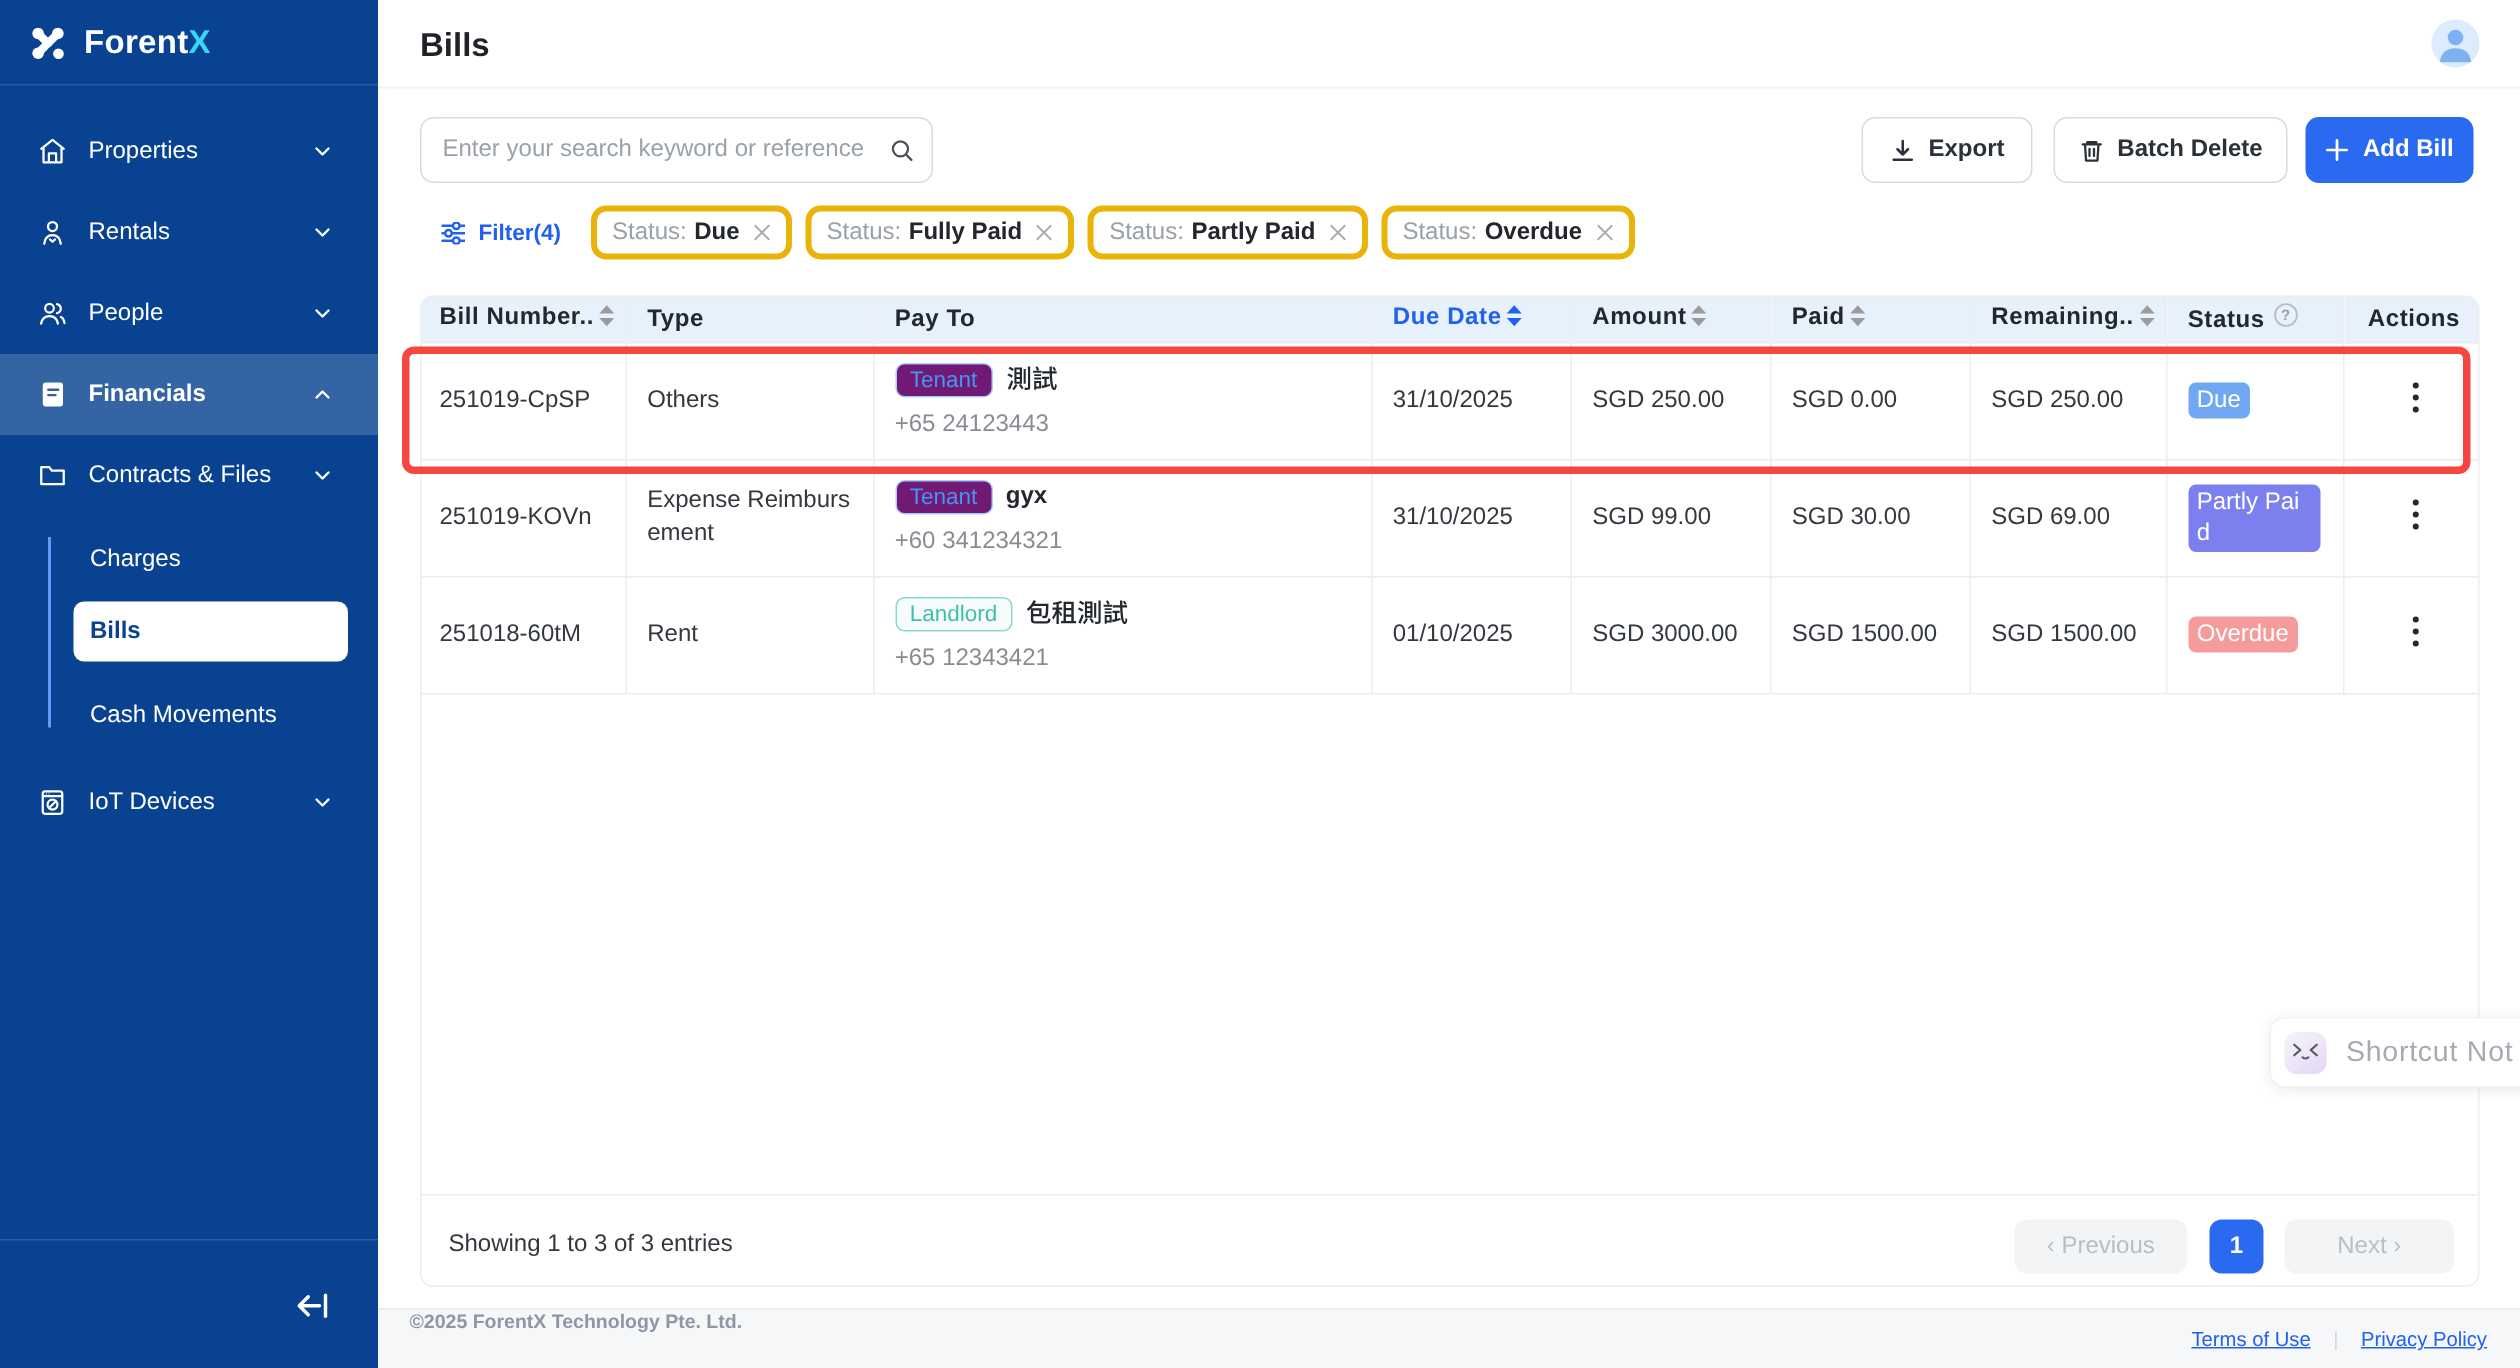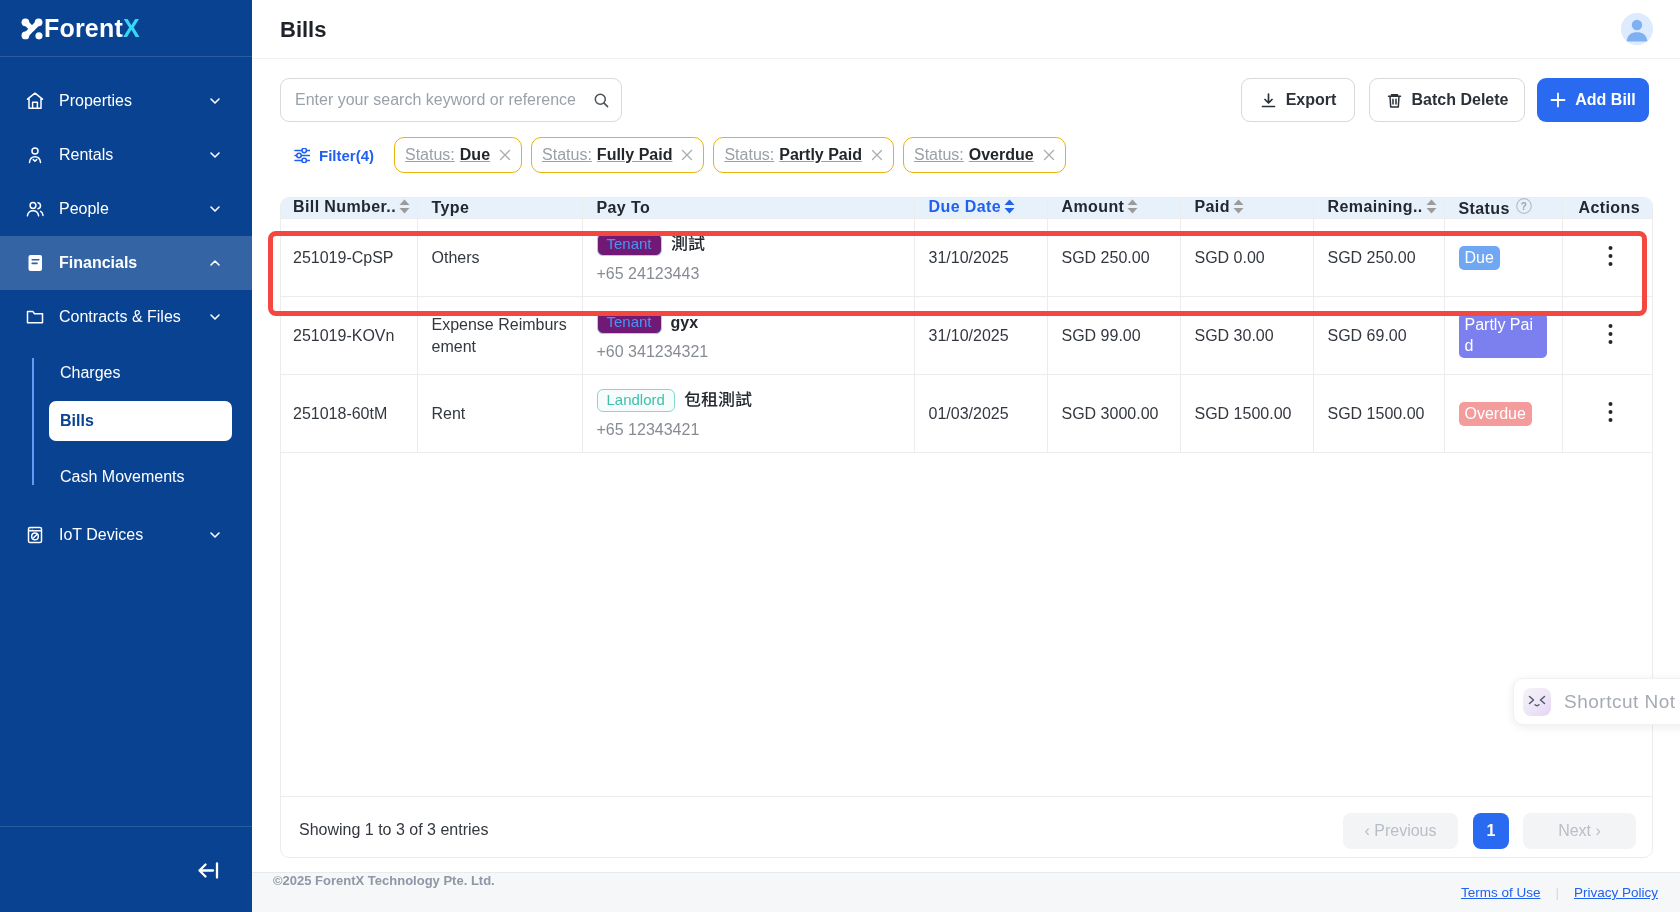--- a/index.html
+++ b/index.html
@@ -2,21 +2,21 @@
 <html><head>
 <meta charset="utf-8">
 <style>
 * { margin:0; padding:0; box-sizing:border-box; }
 html,body { width:1680px; height:912px; overflow:hidden; font-family:"Liberation Sans", sans-serif; background:#fff; }
 body { position:relative; }
 
 
 .sb { position:absolute; left:0; top:0; width:252px; height:912px; background:#084291; color:#fff; }
 .logo { height:57px; display:flex; align-items:center; padding-left:20px; border-bottom:1px solid rgba(255,255,255,.14); }
-.logo .word { font-size:25px; font-weight:bold; letter-spacing:.2px; color:#fff; }
+.logo .word { font-size:22px; font-weight:bold; letter-spacing:.2px; margin-left:12px; color:#fff; }
 .logo .word .x { color:#38d6f5; }
 .nav { padding-top:17px; }
 .nav-item { height:54px; display:flex; align-items:center; padding:0 31px 0 25px; font-size:16px; position:relative; }
 .nav-item .ic { width:20px; height:20px; margin-right:14px; flex:0 0 auto; }
 .nav-item .lbl { flex:1; }
 .nav-item .chev { width:12px; height:12px; }
 .nav-item.active { background:rgba(255,255,255,.18); }
 .sub { position:relative; padding:0; }
 .sub .guide { position:absolute; left:32px; top:5px; bottom:12px; width:2px; background:rgba(110,165,255,.9); }
 .sub-item { height:40px; display:flex; align-items:center; padding-left:60px; font-size:16px; }
@@ -37,31 +37,31 @@
 .btn { position:absolute; top:78px; height:44px; border-radius:9px; display:flex; align-items:center; justify-content:center; font-size:16px; font-weight:bold; color:#2b3138; background:#fff; border:1px solid #d9d9d9; }
 .btn svg { margin-right:9px; }
 #b-export { left:1241px; width:114px; }
 #b-del { left:1369px; width:156px; }
 #b-add { left:1537px; width:112px; background:#2a6af1; border:none; color:#fff; }
 
 
 .filters { position:absolute; left:280px; top:137px; height:36px; display:flex; align-items:center; }
 .flt { display:flex; align-items:center; color:#2161ef; font-size:15px; font-weight:bold; width:114px; padding-left:14px; flex:0 0 auto; }
 .flt svg { margin-right:9px; }
-.chip { height:36px; border:1px solid #eab308; border-radius:10px; display:flex; align-items:center; padding:0 10px; margin-right:9px; font-size:16px; color:#9aa0a6;text-decoration:underline; }
+.chip { height:36px; border:4px solid #eab308; border-radius:10px; display:flex; align-items:center; padding:0 10px; margin-right:9px; font-size:16px; color:#9aa0a6; }
 .chip b { color:#23272b; margin-left:5px; font-weight:bold; }
 .chip .x { margin-left:9px; display:flex; align-items:center; }
 
 
 .card { position:absolute; left:280px; top:197px; width:1373px; height:661px; border:1px solid #ececec; border-radius:9px; background:#fff; }
 table { border-collapse:collapse; table-layout:fixed; width:1371px; }
 th,td { border-right:1px solid #ececec; border-bottom:1px solid #ececec; padding:0 8px 0 14px; font-size:16px; text-align:left; vertical-align:middle; }
 th:first-child,td:first-child { padding-left:12px; }
 th:last-child, td:last-child { border-right:none; }
-thead th { height:20px; white-space:nowrap; overflow:hidden; letter-spacing:.4px; background:#e7f1fc; font-weight:bold; color:#23272e; font-size:16px; }
+thead th { height:30px; white-space:nowrap; overflow:hidden; letter-spacing:.4px; background:#e7f1fc; font-weight:bold; color:#23272e; font-size:16px; }
 thead th:first-child { border-top-left-radius:8px; }
 thead th:last-child { border-top-right-radius:8px; }
 tbody td { height:78px; color:#33383f; }
 .sorter { display:inline-block; vertical-align:-2px; margin-left:3px; }
 .badge { display:inline-block; font-size:15px; border-radius:6px; padding:1.5px 9px 2.5px; margin-right:9px; }
 .badge.tenant { color:#4795f2; border:1px solid #a9cdfa; background:#701a75; }
 .badge.landlord { color:#3fc0ad; border:1px solid #85dacc; background:#f6fcfb; }
 .payto .nm { font-weight:bold; color:#23272e; }
 .payto .ph2 { color:#878c93; margin-top:9px; font-size:16px; }
 .pill { display:inline-block; color:#fff; font-size:16px; border-radius:5px; padding:1px 6px 2px; line-height:21px; }
@@ -354,21 +354,21 @@
                   <use href="#cjC" transform="translate(0,860) scale(1,-1)" fill="#23272e"></use>
                 </svg><svg class="cjk" width="17" height="17" viewBox="0 0 1000 1000">
                   <use href="#cjD" transform="translate(0,860) scale(1,-1)" fill="#23272e"></use>
                 </svg><svg class="cjk" width="17" height="17" viewBox="0 0 1000 1000">
                   <use href="#cjA" transform="translate(0,860) scale(1,-1)" fill="#23272e"></use>
                 </svg><svg class="cjk" width="17" height="17" viewBox="0 0 1000 1000">
                   <use href="#cjB" transform="translate(0,860) scale(1,-1)" fill="#23272e"></use>
                 </svg></span></div>
             <div class="ph2">+65 12343421</div>
           </td>
-      <td>01/03/2025</td>
+      <td>01/10/2025</td>
       <td>SGD 3000.00</td>
       <td>SGD 1500.00</td>
       <td>SGD 1500.00</td>
       <td><span class="pill over">Overdue</span></td>
       <td class="dots"><svg width="5" height="22" viewBox="0 0 5 22">
               <circle cx="2.5" cy="3" r="2" fill="#23272e"></circle>
               <circle cx="2.5" cy="11" r="2" fill="#23272e"></circle>
               <circle cx="2.5" cy="19" r="2" fill="#23272e"></circle>
             </svg></td>
     </tr>

